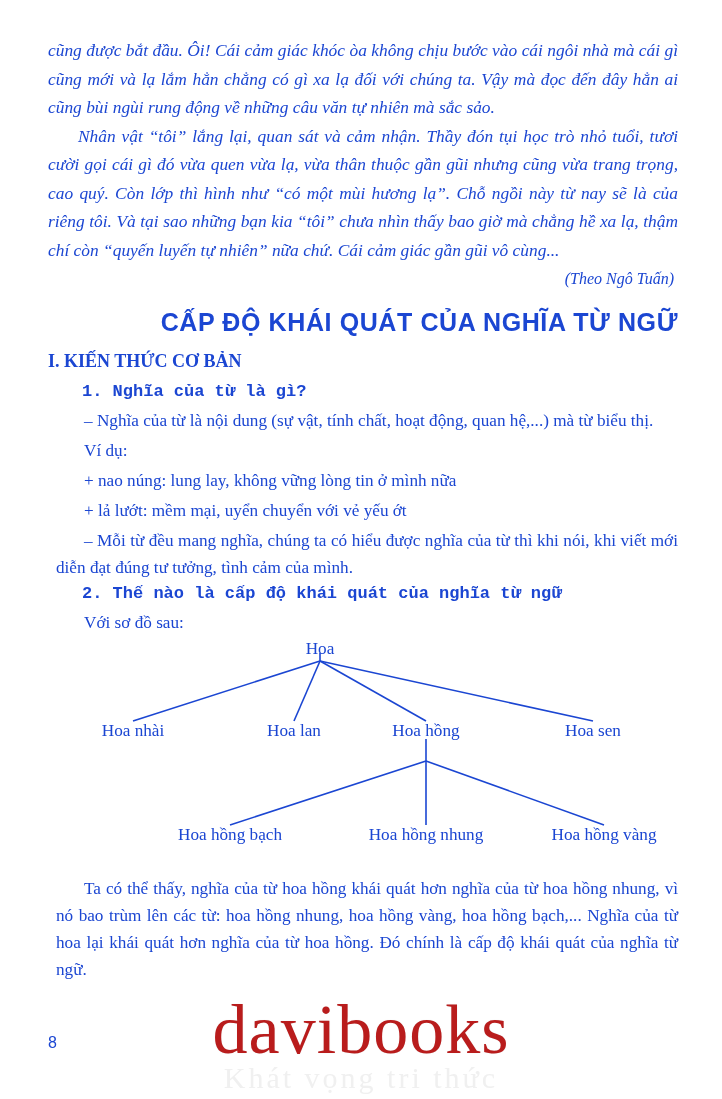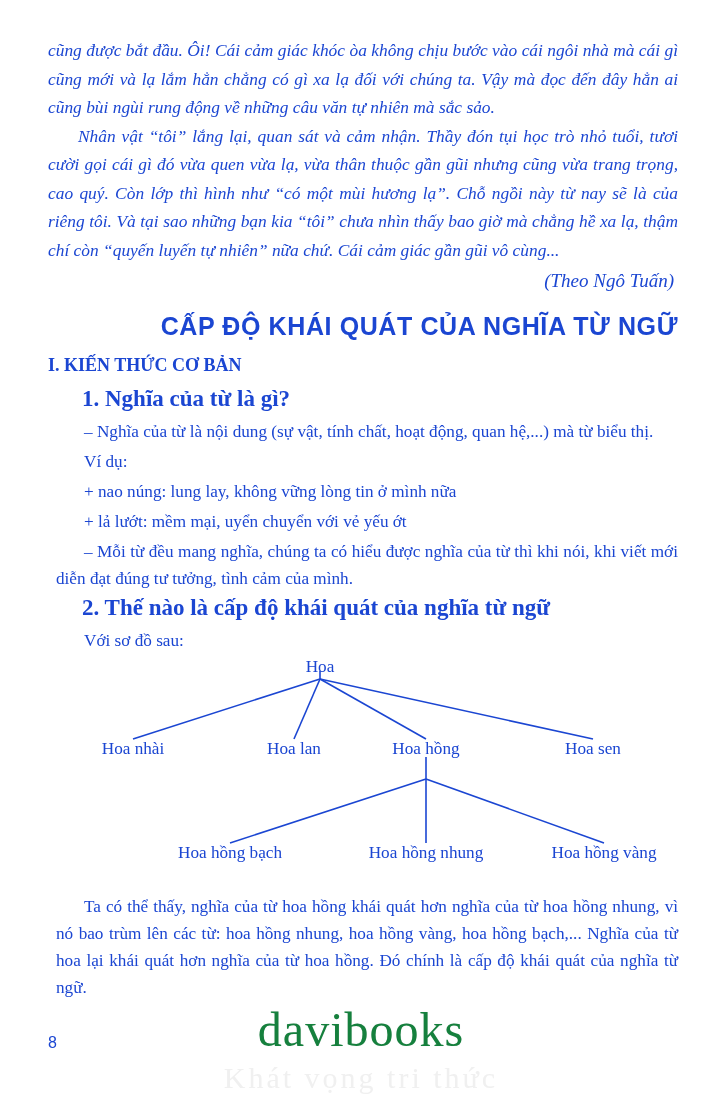--- a/index.html
+++ b/index.html
@@ -38,21 +38,21 @@
     text-align: justify;
     font-family: "Liberation Serif", serif;
   }
   .passage p.indent {
     text-indent: 30px;
   }
   .attrib {
     margin-top: 6px;
     text-align: right;
     font-style: italic;
-    font-size: 19px;
+    font-size: 16px;
     color: #1b46d2;
     padding-right: 4px;
   }
   
   h1.lesson-title {
     text-align: right;
     font-family: "Liberation Sans", sans-serif;
     font-weight: bold;
     font-size: 25px;
     letter-spacing: .6px;
@@ -60,23 +60,23 @@
     margin: 20px 0 14px 0;
   }
   h2.section-title {
     font-family: Liberation Serif, serif;
     font-weight: bold;
     font-size: 18px;
     color: #1b46d2;
     margin: 0 0 10px 0;
   }
   h3.sub-title {
-    font-family: Liberation Serif, serif;
+    font-family: Liberation Mono, monospace;
     font-weight: bold;
-    font-size: 23px;
+    font-size: 17px;
     color: #1b46d2;
     margin: 0 0 6px 0;
     padding-left: 34px;
   }
   .body-text {
     font-size: 17.2px;
     line-height: 27px;
     color: #1b46d2;
     text-align: justify;
     margin: 0 0 3px 8px;
@@ -118,22 +118,22 @@
     position: absolute;
     left: 0;
     top: 995px;
     width: 722px;
     text-align: center;
     pointer-events: none;
     user-select: none;
   }
   .watermark .wm-main {
     font-family: "Liberation Serif", serif;
-    font-size: 48px;
-    color: #15803d;
+    font-size: 70px;
+    color: #b91c1c;
     letter-spacing: 1px;
     line-height: 70px;
     text-shadow: 0 0 1px #e2e2e2;
   }
   .watermark .wm-sub {
     font-family: "Liberation Serif", serif;
     font-size: 30px;
     color: #f0f0f0;
     letter-spacing: 3px;
     margin-top: -4px;

